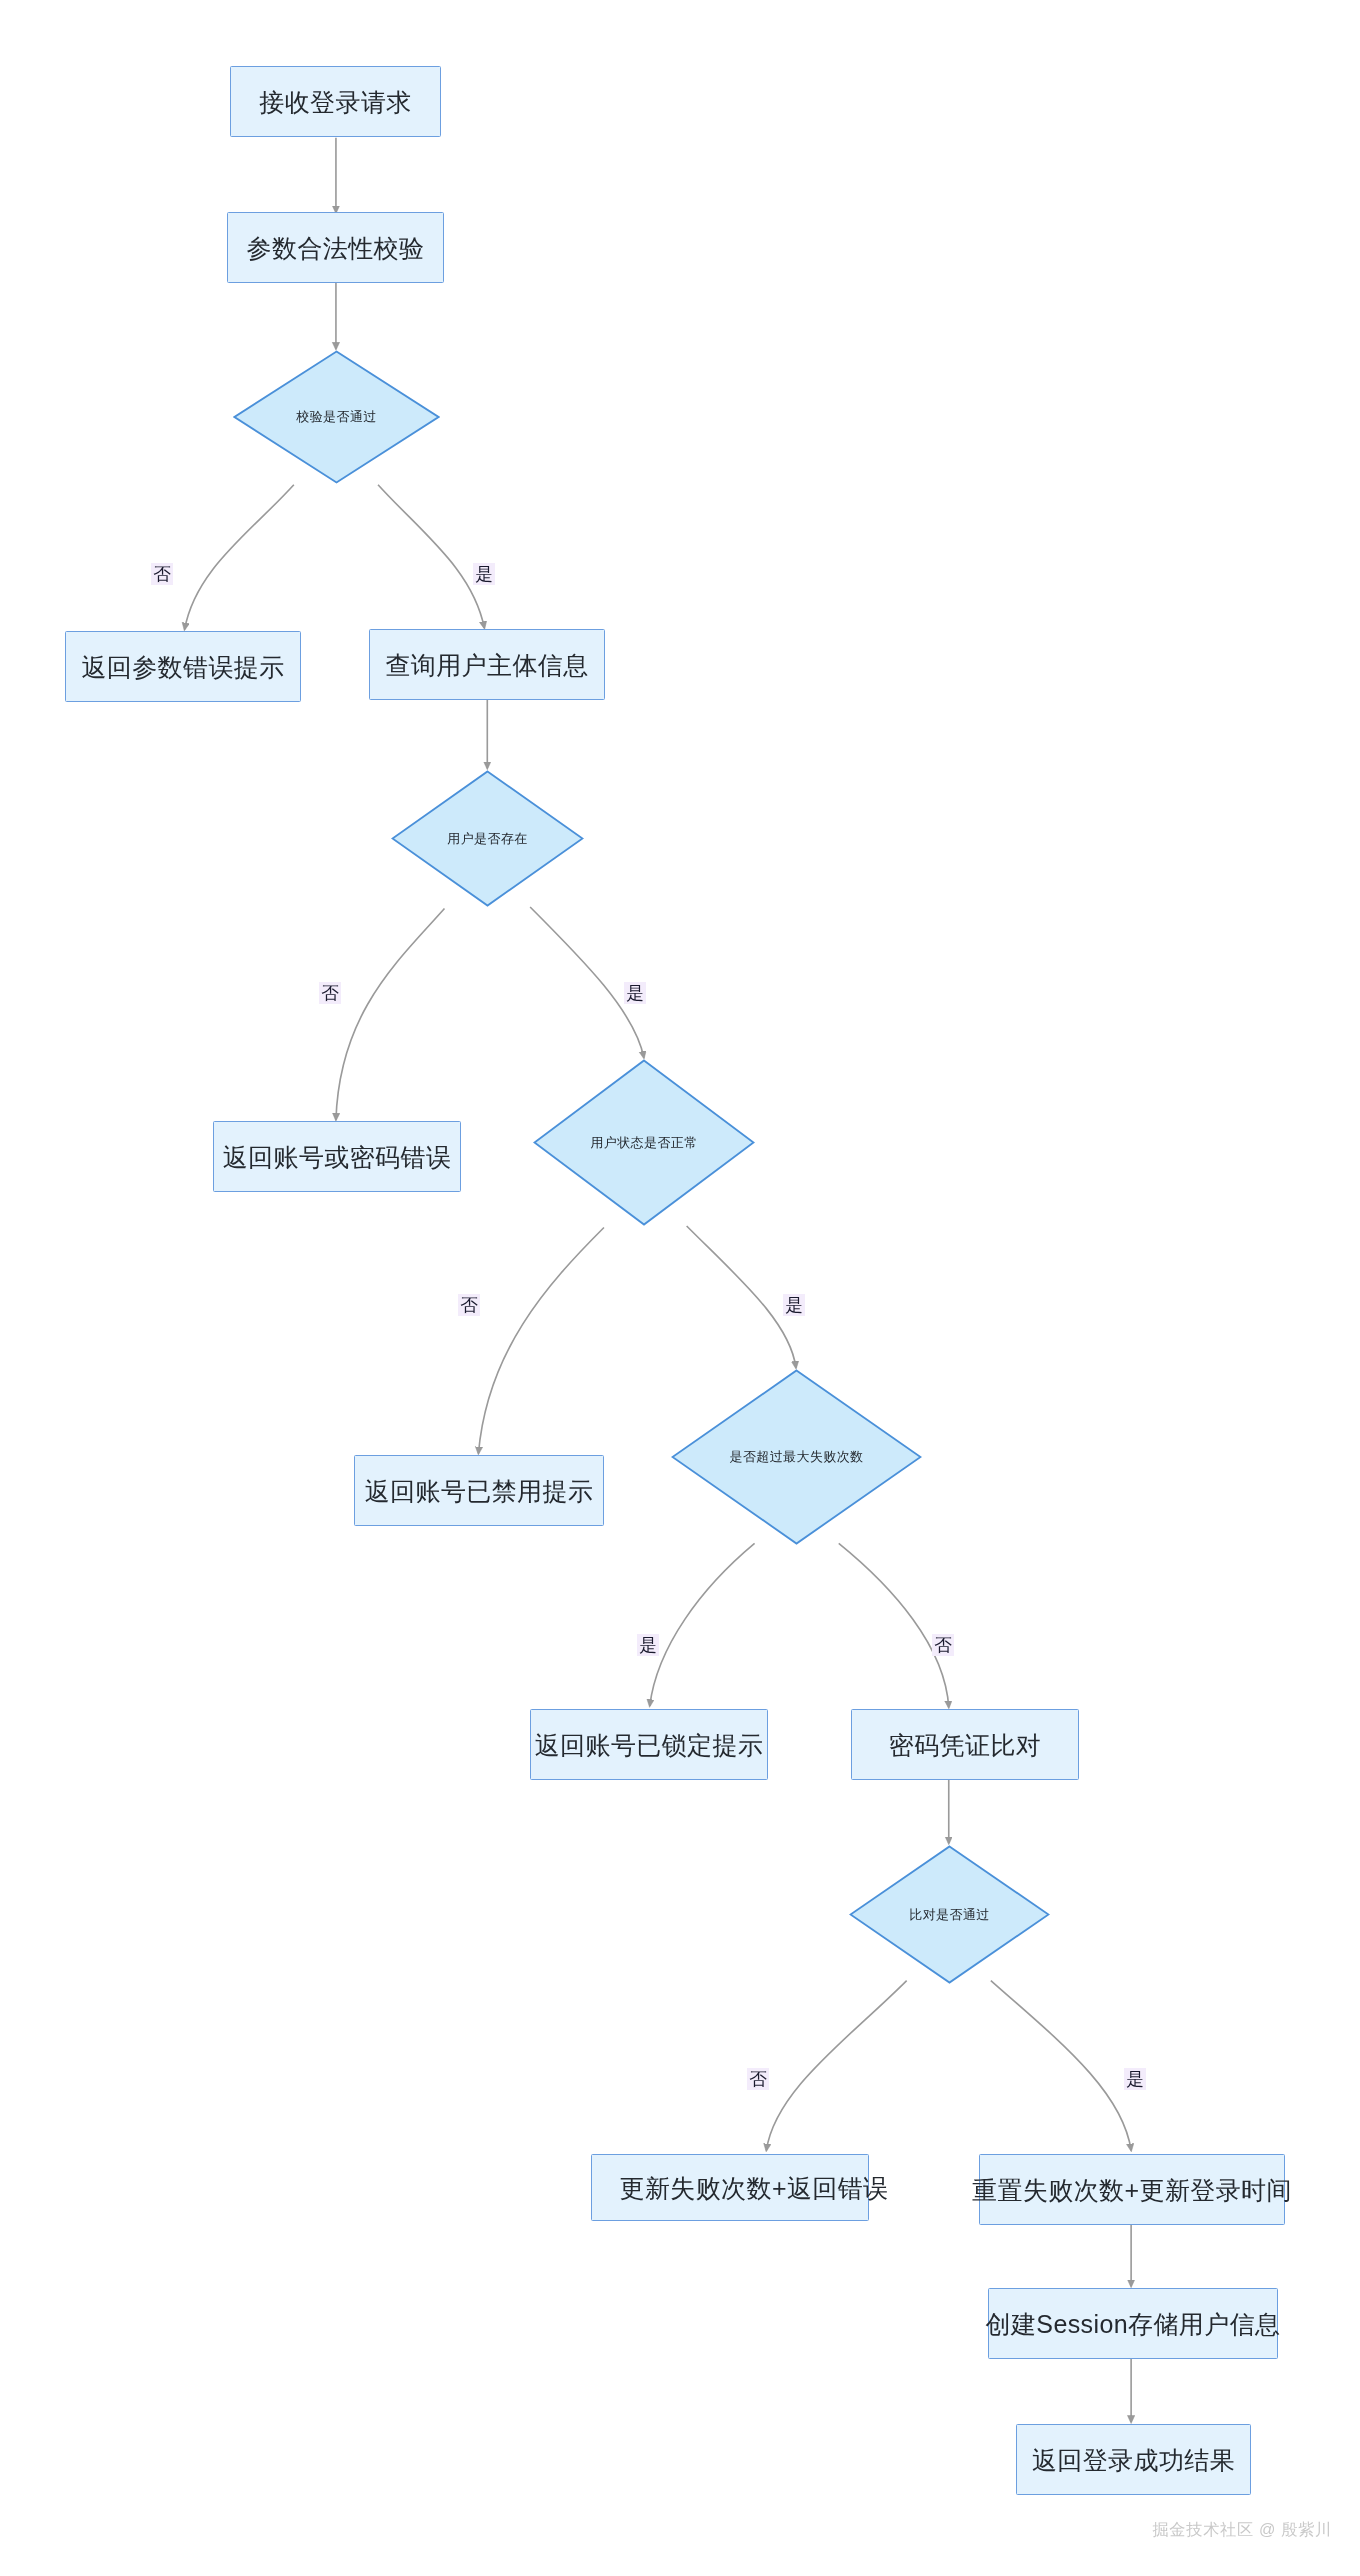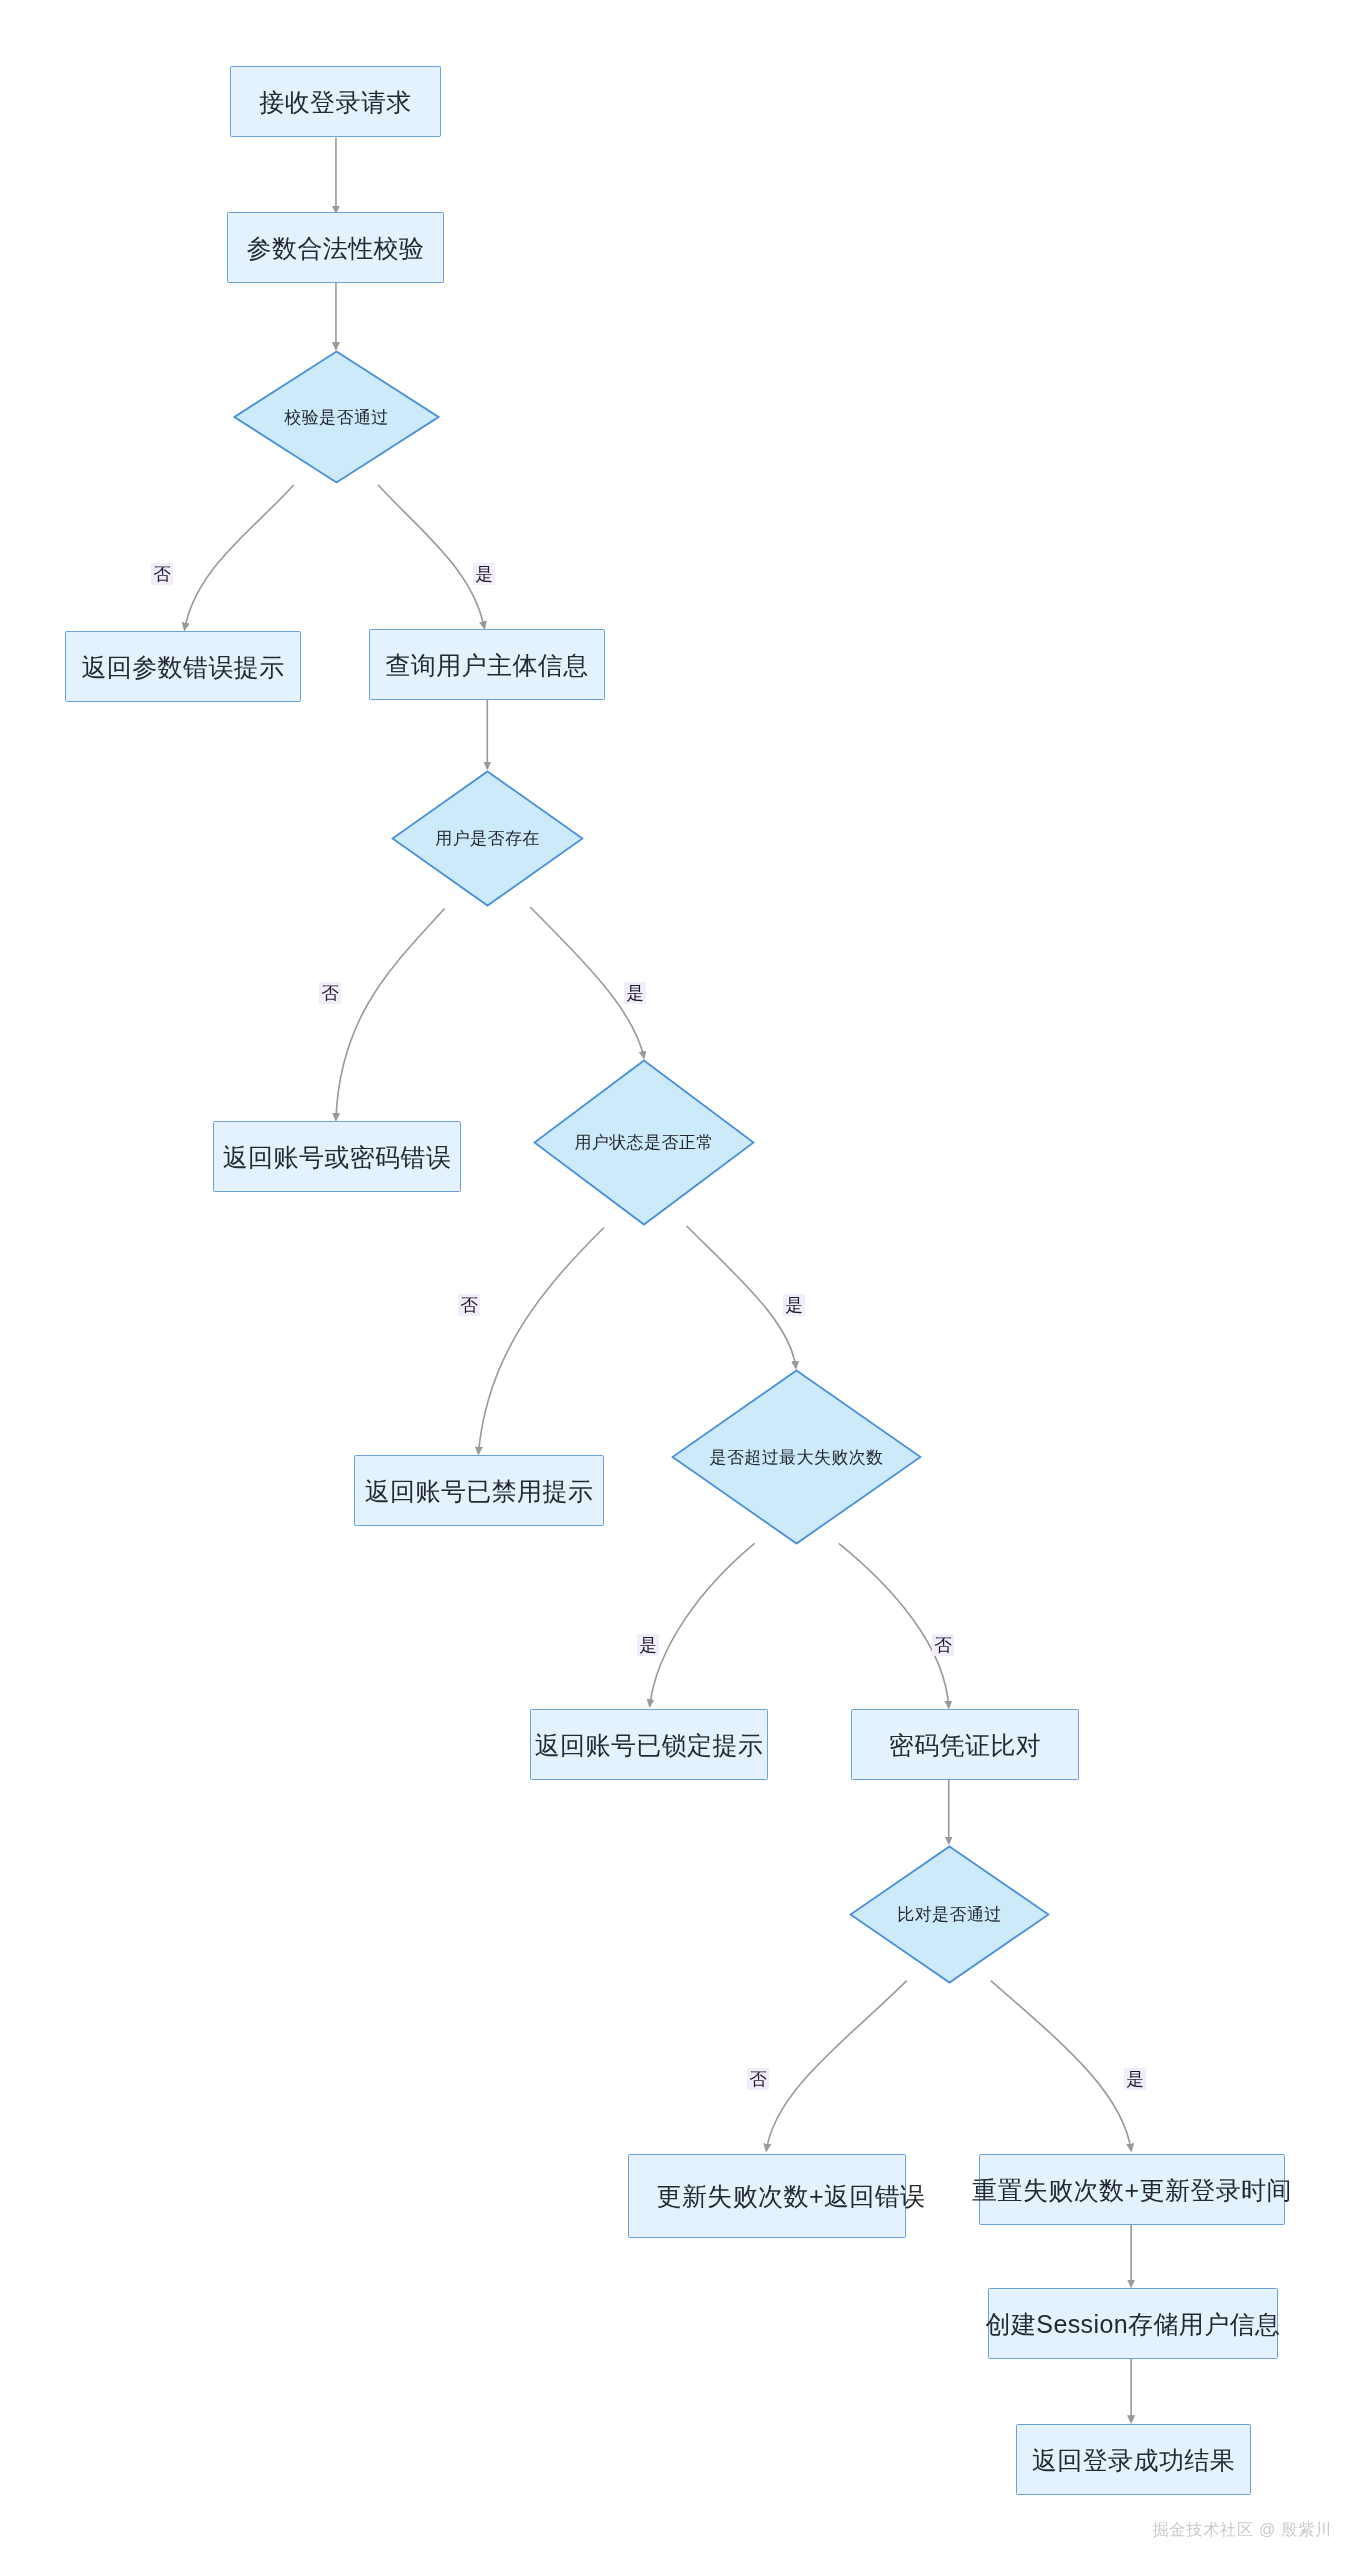--- a/index.html
+++ b/index.html
@@ -53,21 +53,21 @@
   }
   .diamond-shape {
     position: absolute;
     left: 0; top: 0;
     width: 100%;
     height: 100%;
   }
   .node-decision .node-label {
     position: relative;
     z-index: 2;
-    font-size: 17px;
+    font-size: 13px;
     color: #24292f;
     letter-spacing: 0.4px;
     white-space: nowrap;
   }
   .edge-label {
     position: absolute;
     background: #f3ecfb;
     color: #1a1a2e;
     font-size: 17.7px;
     line-height: 1.15;
@@ -212,21 +212,21 @@
     <svg class="diamond-shape" viewBox="0 0 272 188" preserveAspectRatio="none">
       <polygon points="136,2 270,94 136,186 2,94" fill="#cdeafb" stroke="#4a90d9" stroke-width="2.5"></polygon>
     </svg>
     <span class="node-label">比对是否通过</span>
   </div>
 
   <div class="edge-label" style="left:747px; top:2068px;">否</div>
 
   <div class="edge-label" style="left:1124px; top:2068px;">是</div>
 
-  <div class="node node-process" style="left:628px; top:2154px; width:278px; height:84px;padding-left:48px;">
+  <div class="node node-process" style="left:591px; top:2154px; width:278px; height:67px;padding-left:48px;">
     <span class="node-label">更新失败次数+返回错误</span>
   </div>
 
   <div class="node node-process" style="left:979px; top:2154px; width:306px; height:71px;">
     <span class="node-label">重置失败次数+更新登录时间</span>
   </div>
 
   <div class="node node-process" style="left:988px; top:2288px; width:290px; height:71px;">
     <span class="node-label">创建Session存储用户信息</span>
   </div>

